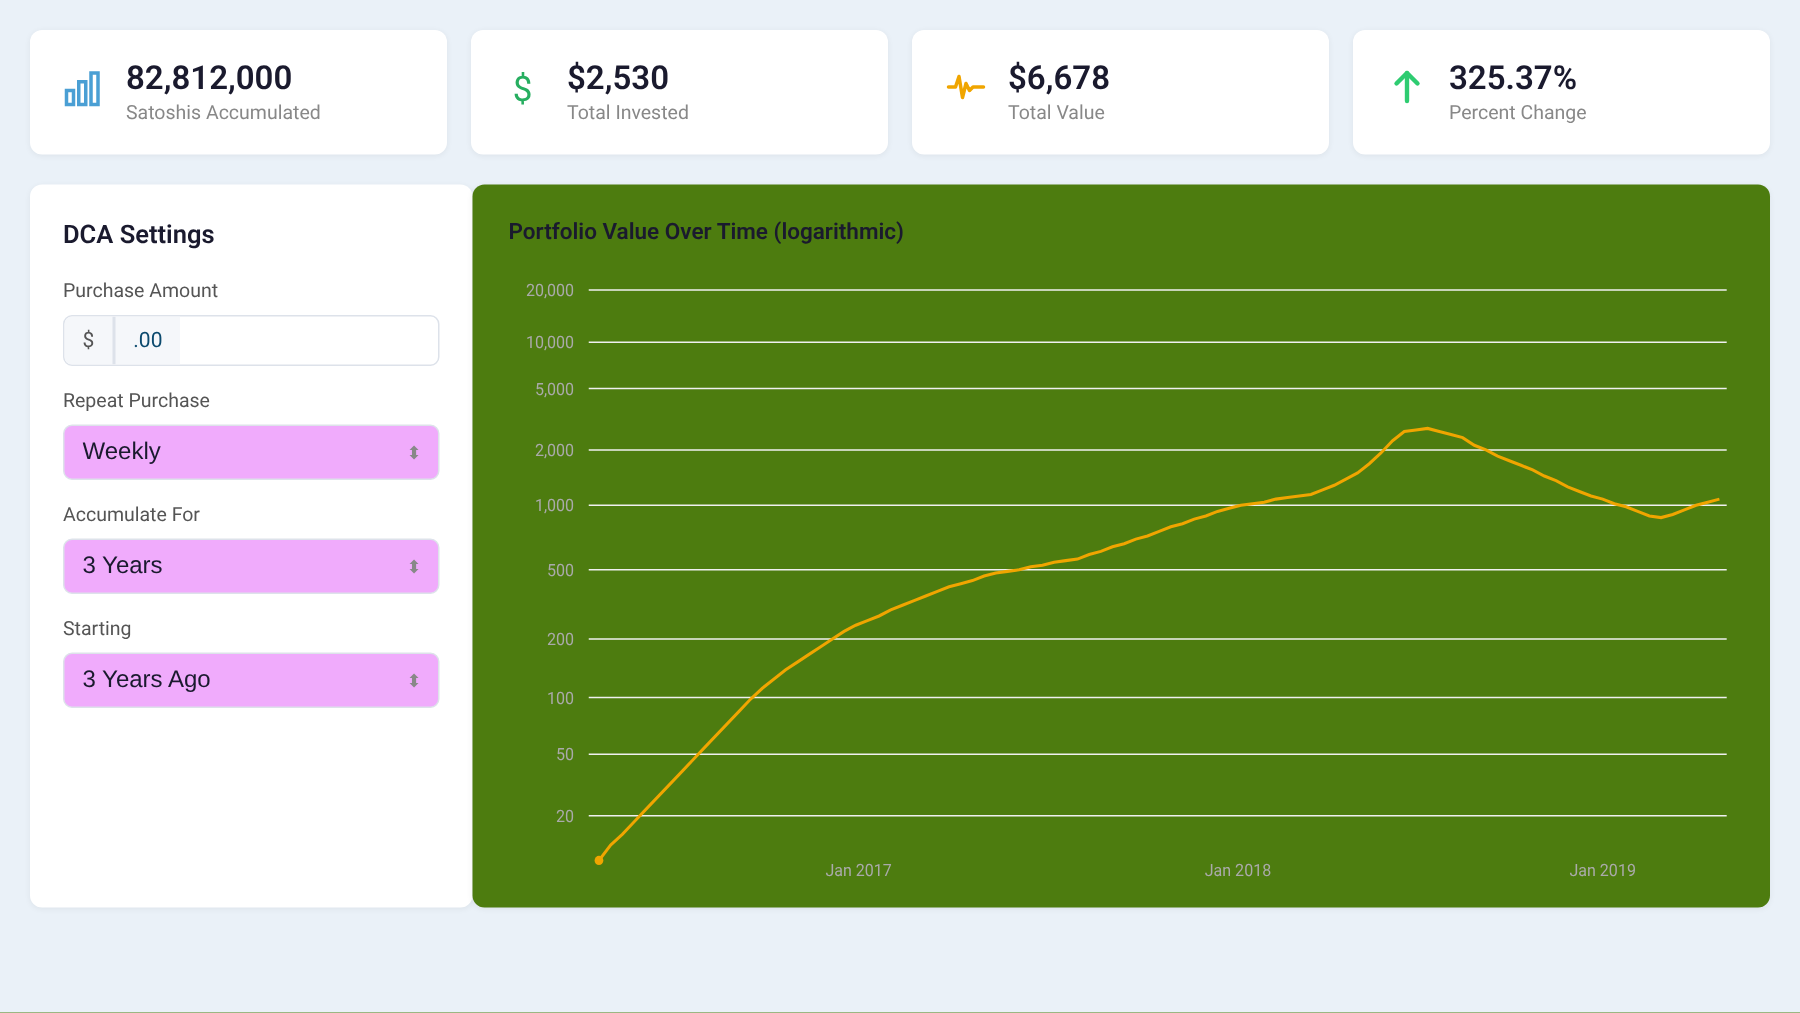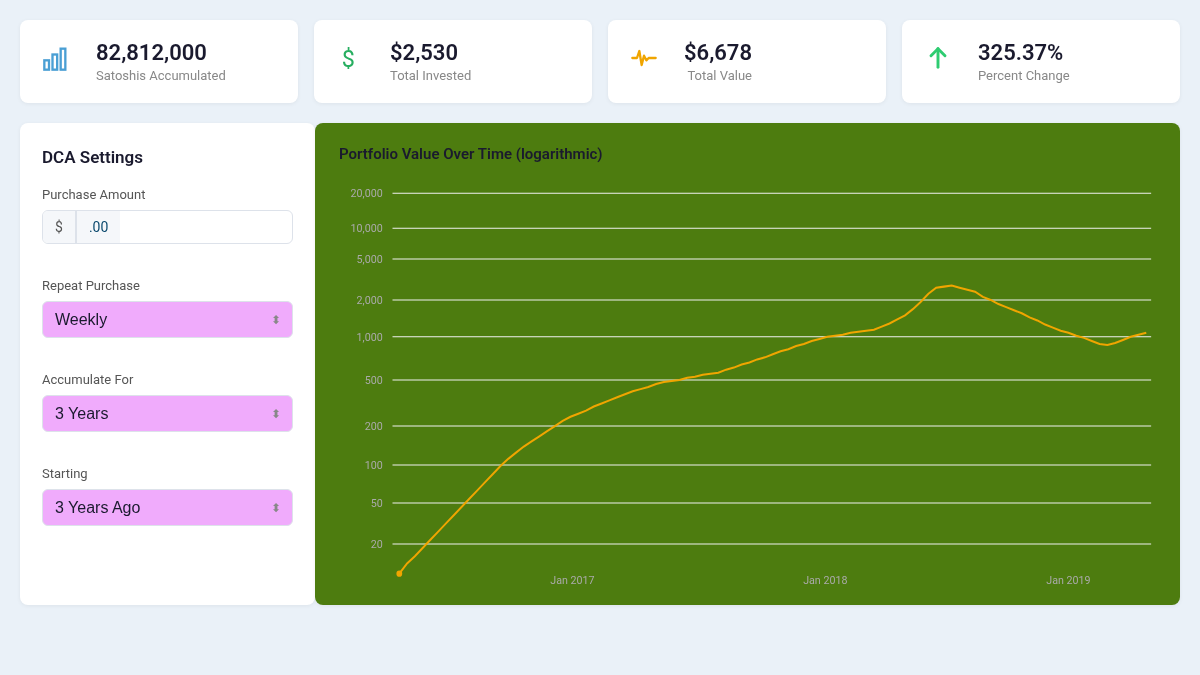--- a/index.html
+++ b/index.html
@@ -14,59 +14,58 @@
       grid-template-columns: repeat(4, 1fr);
       gap: 16px;
       margin-bottom: 20px;
     }
     .card {
       background: #fff;
       border-radius: 8px;
       padding: 20px 22px;
       display: flex;
       align-items: center;
-      gap: 26px;
+      gap: 14px;
       box-shadow: 0 1px 4px rgba(0,0,0,0.06);
     }
     .card-icon {
       font-size: 28px;
       flex-shrink: 0;
     }
     .card-content {}
     .card-value {
       font-size: 22px;
       font-weight: 600;
       color: #1a1a2e;
       line-height: 1.2;
     }
     .card-label {
       font-size: 13px;
       color: #888;
       margin-top: 2px;
-      text-align: right;
     }
     .main-section {
       display: grid;
       grid-template-columns: 295px 1fr;
       gap: 0;
     }
     .settings-panel {
       background: #fff;
       border-radius: 8px;
       padding: 24px 22px;
       box-shadow: 0 1px 4px rgba(0,0,0,0.06);
     }
     .settings-title {
       font-size: 17px;
       font-weight: 600;
       color: #1a1a2e;
       margin-bottom: 20px;
     }
     .field-group {
-      margin-bottom: 34px;
+      margin-bottom: 16px;
     }
     .field-label {
       font-size: 13px;
       color: #555;
       margin-bottom: 8px;
     }
     .amount-input-wrap {
       display: flex;
       border: 1px solid #dde2ea;
       border-radius: 6px;

